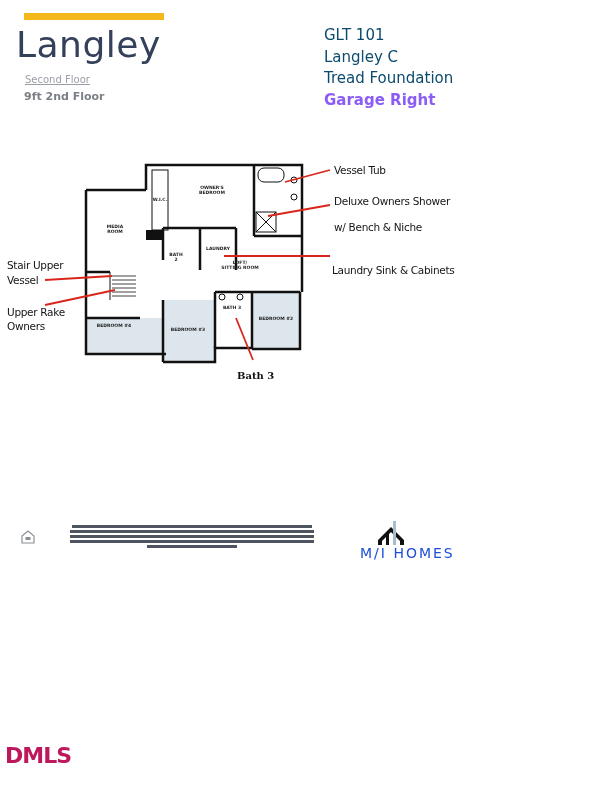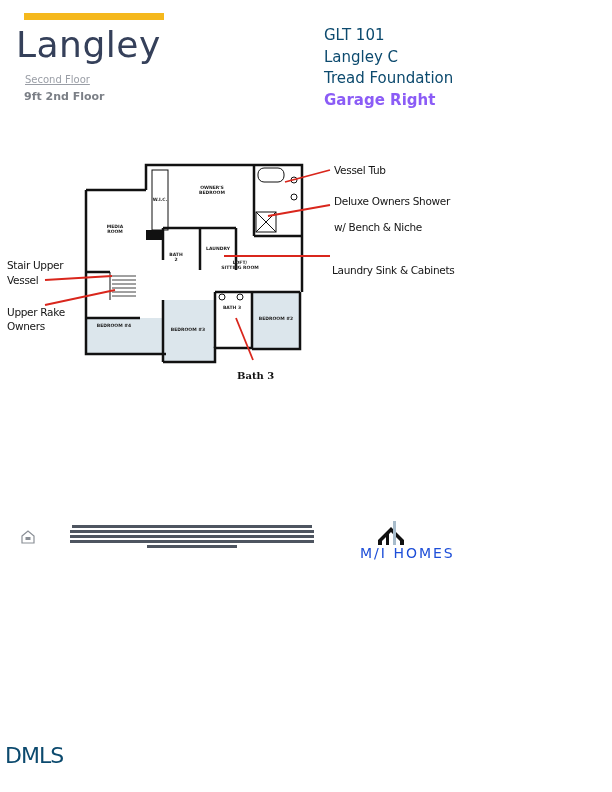--- a/index.html
+++ b/index.html
@@ -17,21 +17,21 @@
 
   .plan { position: absolute; left: 0; top: 0; width: 612px; height: 400px; }
   .label-red { position: absolute; font-size: 10.5px; font-weight: normal; color: #151515; letter-spacing: -0.3px; line-height: 14px; }
   .bath3 { position: absolute; left: 237px; top: 370px; font-family: "DejaVu Serif", serif; font-size: 10px; font-weight: bold; color: #111; }
 
   .disclaimer { position: absolute; left: 68px; top: 525px; width: 248px; }
   .disclaimer div { height: 3px; background: #4e5560; margin: 0 auto 2px; }
   .eho { position: absolute; left: 21px; top: 530px; width: 14px; height: 14px; }
   .logo { position: absolute; left: 348px; top: 518px; width: 90px; height: 45px; }
   .logo-text { position: absolute; left: 360px; top: 545px; font-size: 14px; letter-spacing: 2px; color: #1d4ed8; }
-  .dmls { position: absolute; left: 5px; top: 743px; font-size: 22px; color: #0c4a6e; letter-spacing: -1px; font-weight: 400; }
+  .dmls { position: absolute; left: 5px; top: 743px; font-size: 22px; color: #be185d; letter-spacing: -1px; font-weight: 700; }
 </style>
 </head>
 <body>
 
 <div class="accent-bar"></div>
 <div class="title">Langley</div>
 <div class="sub1">Second Floor</div>
 <div class="sub2">9ft 2nd Floor</div>
 
 <div class="spec" style="top:26px">GLT 101</div>

